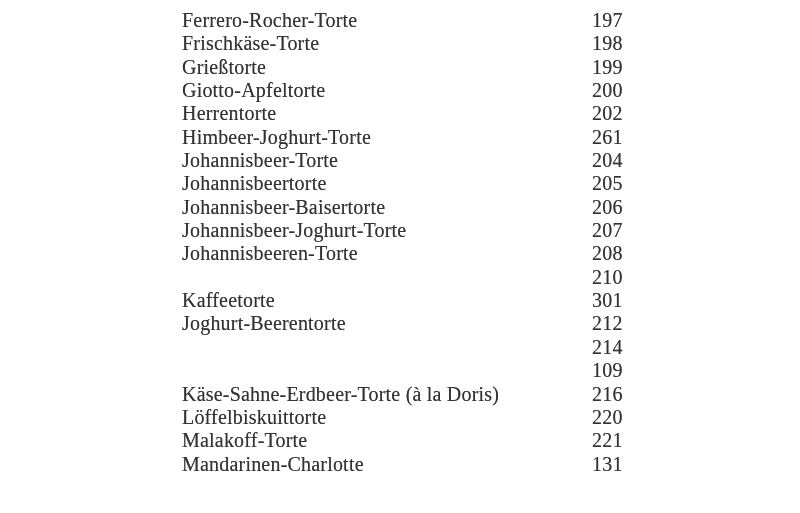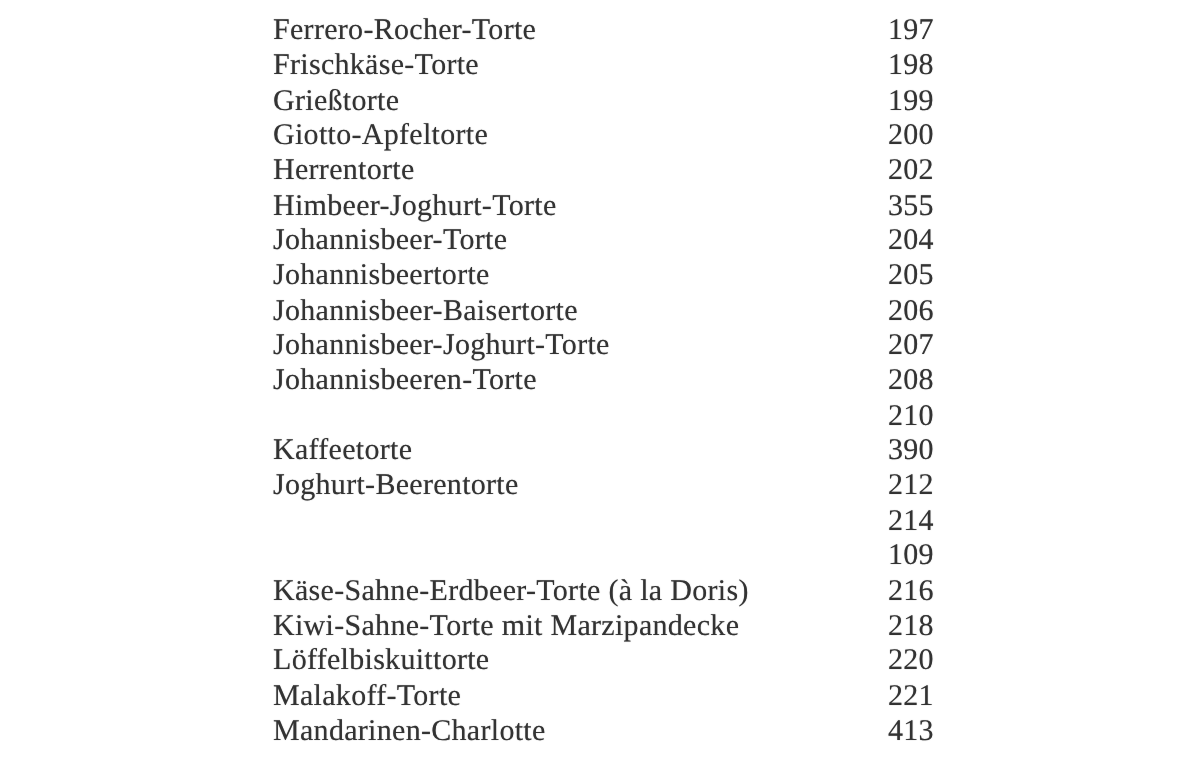--- a/index.html
+++ b/index.html
@@ -68,21 +68,21 @@
     <span class="pageno">200</span>
   </div>
 
   <div class="row">
     <span class="title">Herrentorte</span>
     <span class="pageno">202</span>
   </div>
 
   <div class="row">
     <span class="title">Himbeer-Joghurt-Torte</span>
-    <span class="pageno">355</span>
+    <span class="pageno">261</span>
   </div>
 
   <div class="row">
     <span class="title">Johannisbeer-Torte</span>
     <span class="pageno">204</span>
   </div>
 
   <div class="row">
     <span class="title">Johannisbeertorte</span>
     <span class="pageno">205</span>
@@ -102,54 +102,50 @@
     <span class="title">Johannisbeeren-Torte</span>
     <span class="pageno">208</span>
   </div>
 
   <div class="row">
     <span class="pageno">210</span>
   </div>
 
   <div class="row">
     <span class="title">Kaffeetorte</span>
-    <span class="pageno">390</span>
+    <span class="pageno">301</span>
   </div>
 
   <div class="row">
     <span class="title">Joghurt-Beerentorte</span>
     <span class="pageno">212</span>
   </div>
 
   <div class="row">
     <span class="pageno">214</span>
   </div>
 
   <div class="row">
     <span class="pageno">109</span>
   </div>
 
   <div class="row">
     <span class="title">Käse-Sahne-Erdbeer-Torte (à la Doris)</span>
     <span class="pageno">216</span>
   </div>
 
-  <div class="row">
-    <span class="title">Kiwi-Sahne-Torte mit Marzipandecke</span>
-    <span class="pageno">218</span>
-  </div>
 
   <div class="row">
     <span class="title">Löffelbiskuittorte</span>
     <span class="pageno">220</span>
   </div>
 
   <div class="row">
     <span class="title">Malakoff-Torte</span>
     <span class="pageno">221</span>
   </div>
 
   <div class="row">
     <span class="title">Mandarinen-Charlotte</span>
-    <span class="pageno">413</span>
+    <span class="pageno">131</span>
   </div>
 </div>
 </div>
 
 </body></html>

